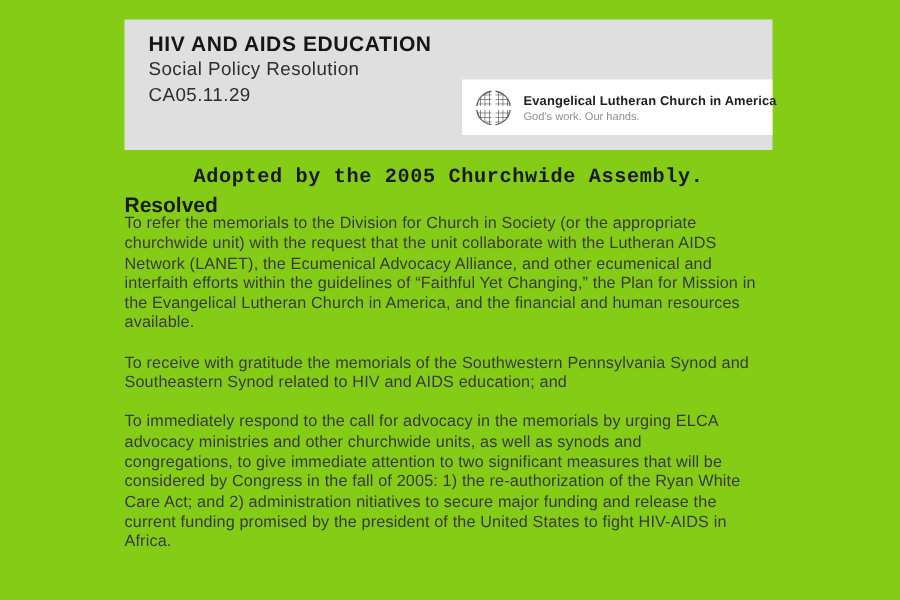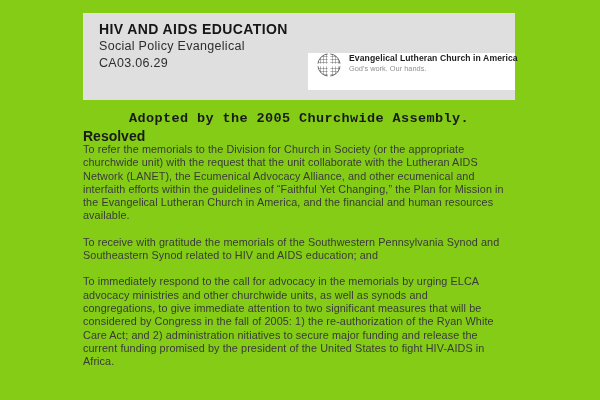--- a/index.html
+++ b/index.html
@@ -28,21 +28,21 @@
   .h-sub, .h-num {
     font-size: 12.5px; color: #2e2e2e; line-height: 16.5px; letter-spacing: 0.3px;
   }
 
   
   .logo-box {
     position: absolute;
     left: 225px; top: 40px;
     width: 207px; height: 37px;
     background: #ffffff;
-    display: flex; align-items: flex-start;
+    display: flex; align-items: center;
     padding-left: 9px; box-sizing: border-box;
   }
   .emblem { width: 24px; height: 24px; flex: 0 0 24px; display: block; }
   .logo-text { margin-left: 8px; }
   .org {
     font-size: 8.6px; font-weight: bold; color: #1d1d1d;
     white-space: nowrap; line-height: 10px; letter-spacing: 0.1px;
   }
   .tagline { font-size: 7.4px; color: #8f8f8f; line-height: 9px; margin-top: 1px; }
 
@@ -74,22 +74,22 @@
   }
 </style>
 </head>
 <body>
 
 <div class="page">
 
   <div class="header-band">
     <div class="header-text">
       <div class="h-title">HIV AND AIDS EDUCATION</div>
-      <div class="h-sub">Social Policy Evangelical</div>
-      <div class="h-num">CA03.06.29</div>
+      <div class="h-sub">Social Policy Resolution</div>
+      <div class="h-num">CA05.11.29</div>
     </div>
 
     <div class="logo-box">
       <span class="emblem">
         <svg width="24" height="24" viewBox="0 0 24 24" aria-hidden="true">
           <defs>
             <pattern id="lattice" width="3" height="3" patternUnits="userSpaceOnUse">
               <path d="M0 0 H3 M0 0 V3" stroke="#5f5f5f" stroke-width="0.9" fill="none"></path>
             </pattern>
           </defs>

